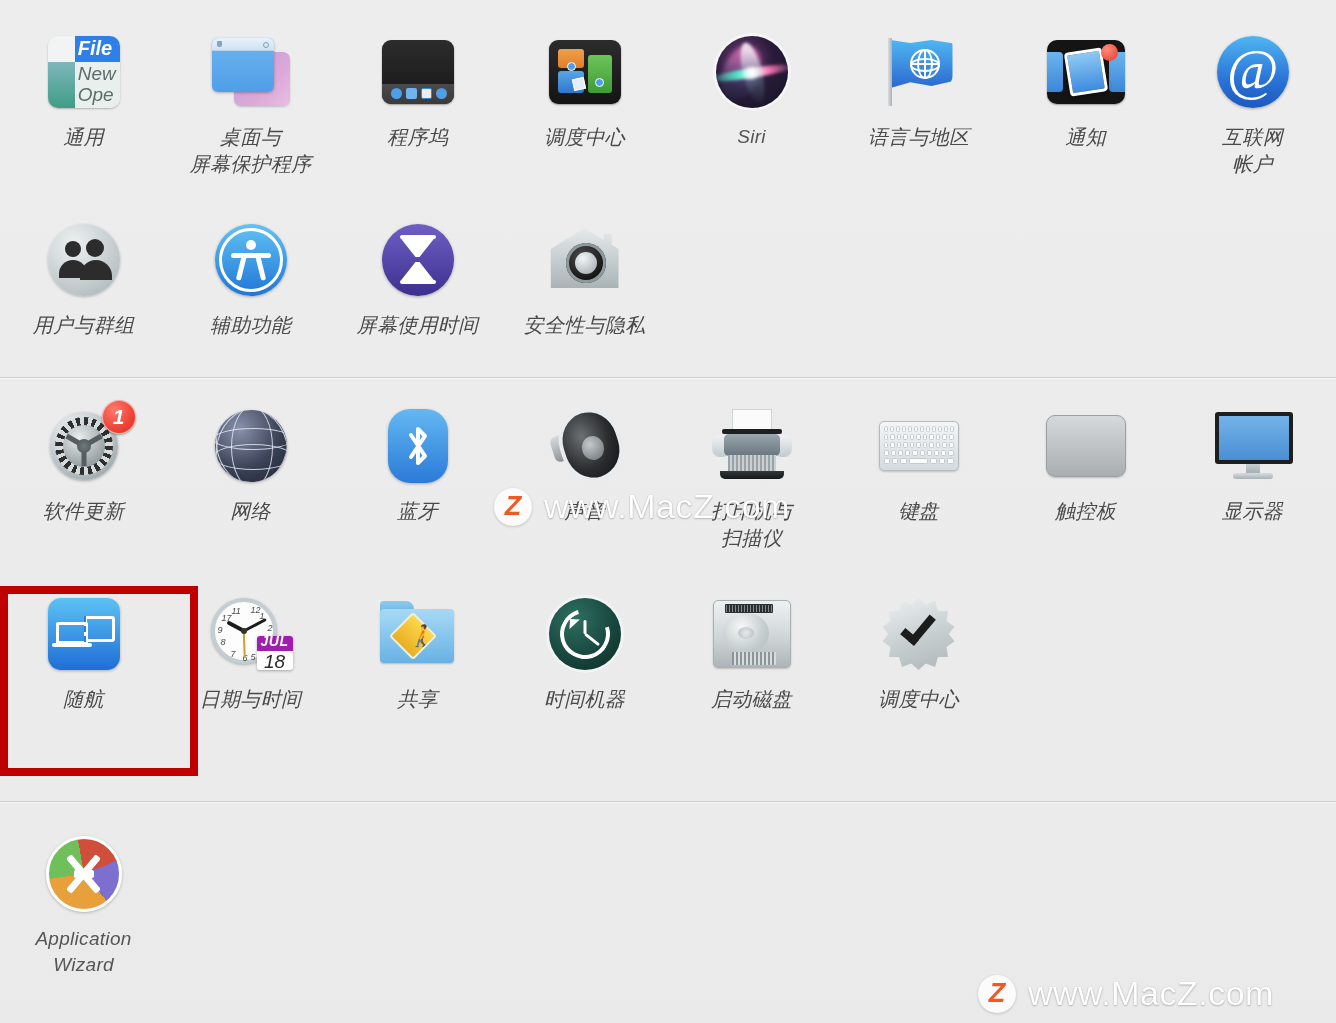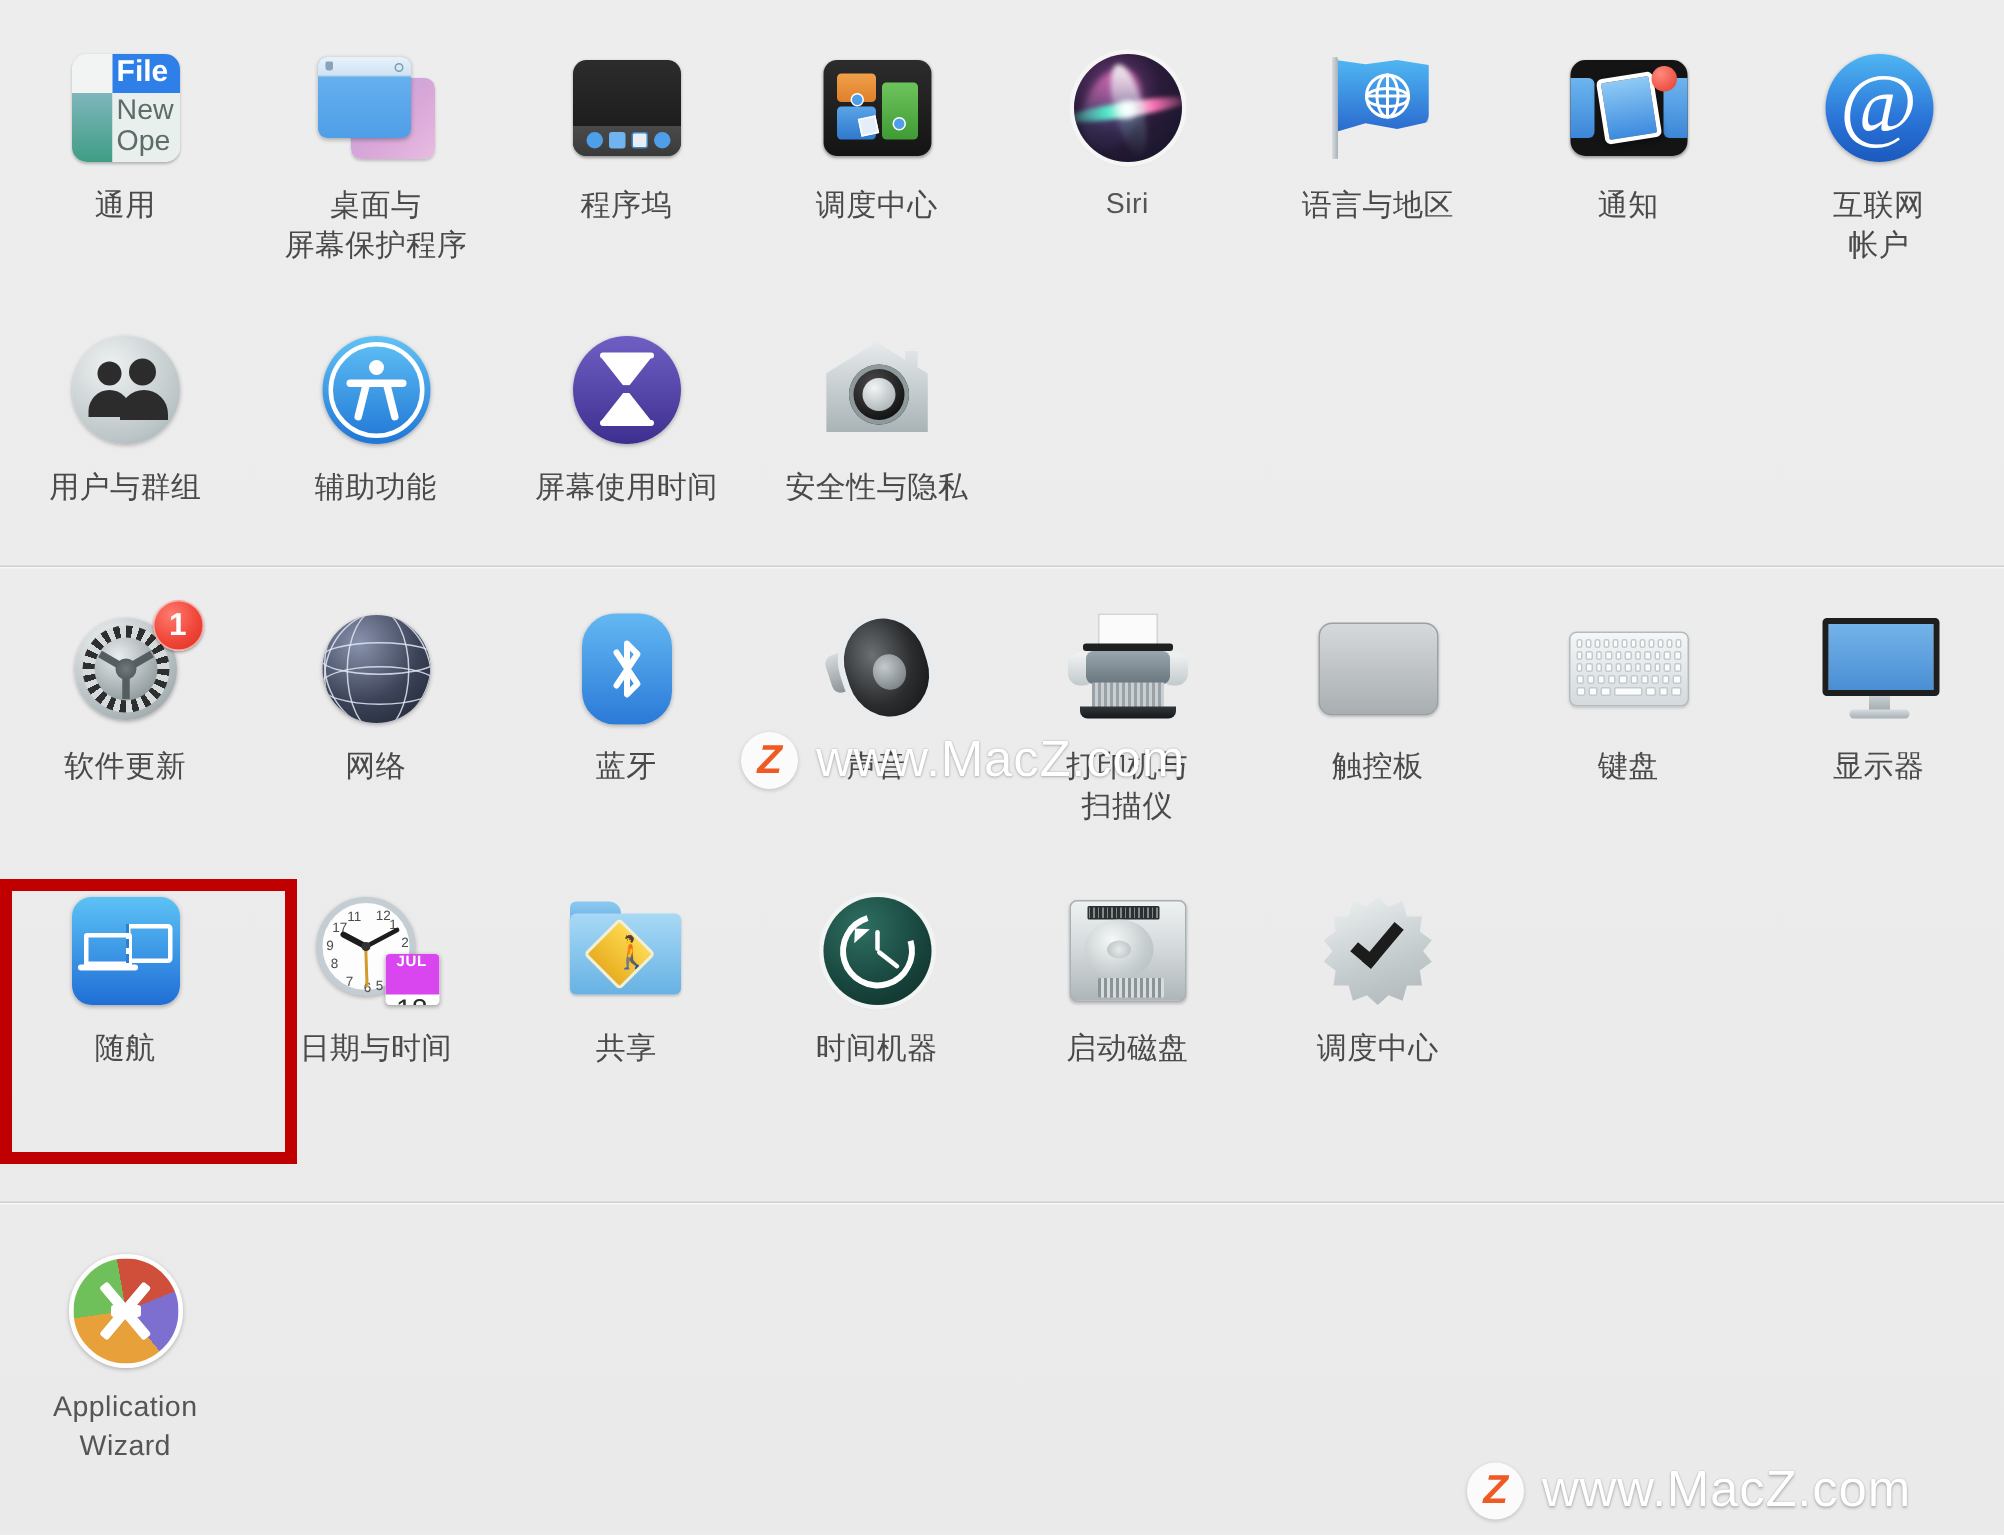--- a/index.html
+++ b/index.html
@@ -16,20 +16,21 @@
     -webkit-font-smoothing: antialiased;
   }
   .prefs-window {
     position: absolute;
     inset: 0;
     background: linear-gradient(180deg, #ededed 0%, #eaeaea 100%);
   }
   .section {
     position: relative;
     box-sizing: border-box;
+    font-style: italic;
   }
   .section + .section {
     border-top: 1px solid #cfcfcf;
     box-shadow: inset 0 1px 0 #f8f8f8;
   }
   .sec-1 { height: 377px; padding-top: 18px; }
   .sec-2 { height: 424px; padding-top: 14px; }
   .sec-3 { height: 222px; padding-top: 18px; }
 
   .grid {
@@ -310,21 +311,21 @@
 
   
   .ic-dt { width:84px; height:76px; position:relative; }
   .ic-dt .clock { position:absolute; left:2px; top:2px; width:66px; height:66px; border-radius:50%; background:#fdfdfd; border:4px solid #c4cdd2; box-sizing:border-box; box-shadow:0 1px 3px rgba(0,0,0,.25); }
   .ic-dt .num { position:absolute; font-size:9px; color:#4a4a4a; }
   .ic-dt .hh { position:absolute; left:50%; top:50%; width:4px; height:19px; background:#1c1c1c; border-radius:2px; transform-origin:bottom center; transform:translate(-50%,-100%) rotate(-62deg); }
   .ic-dt .mm { position:absolute; left:50%; top:50%; width:3px; height:25px; background:#1c1c1c; border-radius:2px; transform-origin:bottom center; transform:translate(-50%,-100%) rotate(62deg); }
   .ic-dt .ss { position:absolute; left:50%; top:50%; width:1.6px; height:27px; background:#d49a2a; transform-origin:bottom center; transform:translate(-50%,-100%) rotate(178deg); }
   .ic-dt .pin { position:absolute; left:50%; top:50%; width:6px; height:6px; margin:-3px 0 0 -3px; border-radius:50%; background:#333; }
   .ic-dt .cal { position:absolute; right:0px; bottom:2px; width:36px; height:34px; border-radius:3px; background:#fff; box-shadow:0 1px 3px rgba(0,0,0,.3); overflow:hidden; }
-  .ic-dt .cal .m { height:27px; background:#d946ef; color:#fff; font-size:10px; font-weight:bold; text-align:center; line-height:11px; letter-spacing:.5px; }
+  .ic-dt .cal .m { height:15px; background:#a21caf; color:#fff; font-size:14px; font-weight:bold; text-align:center; line-height:11px; letter-spacing:.5px; }
   .ic-dt .cal .d { font-size:19px; color:#2a2a2a; text-align:center; line-height:22px; }
 
   
   .ic-shr { width:80px; height:66px; position:relative; }
   .ic-shr .tab { position:absolute; left:2px; top:0px; width:34px; height:12px; border-radius:4px 8px 0 0; background:linear-gradient(180deg,#8cc9ef,#6fb6e6); }
   .ic-shr .body { position:absolute; left:2px; top:8px; width:74px; height:54px; border-radius:4px; background:linear-gradient(180deg,#a8d9f5,#67b2e4); box-shadow:0 1px 2px rgba(0,0,0,.22); }
   .ic-shr .sign { position:absolute; left:18px; top:18px; width:34px; height:34px; background:linear-gradient(180deg,#fdd84e,#e9ae21); transform:rotate(45deg); border-radius:3px; border:2px solid #f6efcf; box-sizing:border-box; }
   .ic-shr .man { position:absolute; left:31px; top:24px; font-size:21px; color:#1a1a1a; line-height:1; }
 
   
@@ -584,27 +585,20 @@
               <div class="out"></div>
               <div class="base"></div>
           </div>
         </div>
         <div class="label">打印机与
 扫描仪</div>
       </div>
 
       <div class="cell">
         <div class="icon-wrap">
-          <div class="ic-tp"></div>
-        </div>
-        <div class="label">触控板</div>
-      </div>
-
-      <div class="cell">
-        <div class="icon-wrap">
           <div class="ic-kbd">
             <div class="row">
                 <div class="k"></div>
                 <div class="k"></div>
                 <div class="k"></div>
                 <div class="k"></div>
                 <div class="k"></div>
                 <div class="k"></div>
                 <div class="k"></div>
                 <div class="k"></div>
@@ -656,20 +650,27 @@
                 <div class="k"></div>
                 <div class="k"></div>
                 <div class="k" style="flex:4"></div>
                 <div class="k"></div>
                 <div class="k"></div>
                 <div class="k"></div>
               </div>
           </div>
         </div>
         <div class="label">键盘</div>
+      </div>
+
+      <div class="cell">
+        <div class="icon-wrap">
+          <div class="ic-tp"></div>
+        </div>
+        <div class="label">触控板</div>
       </div>
 
 
       <div class="cell">
         <div class="icon-wrap">
           <div class="ic-disp">
               <div class="screen"></div>
               <div class="neck"></div>
               <div class="foot"></div>
             </div>

